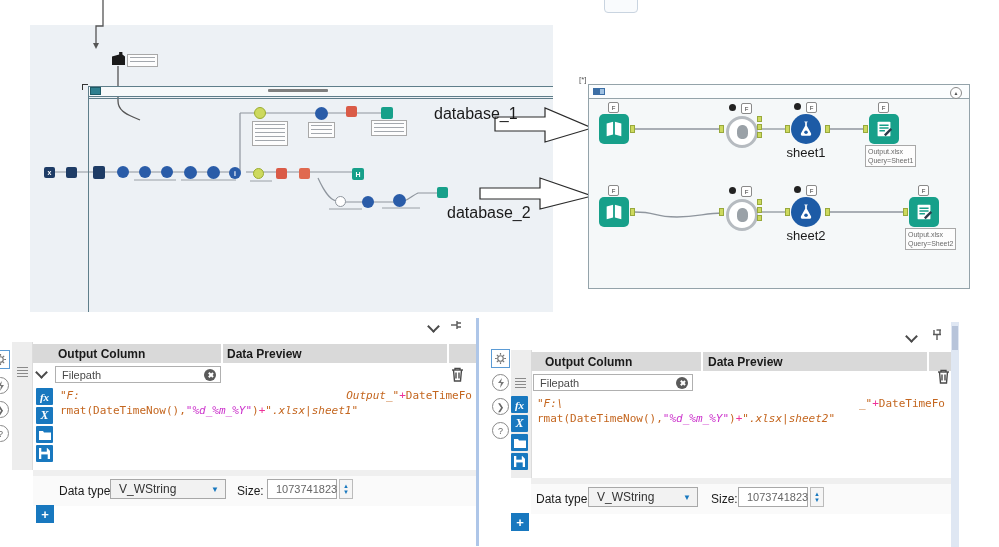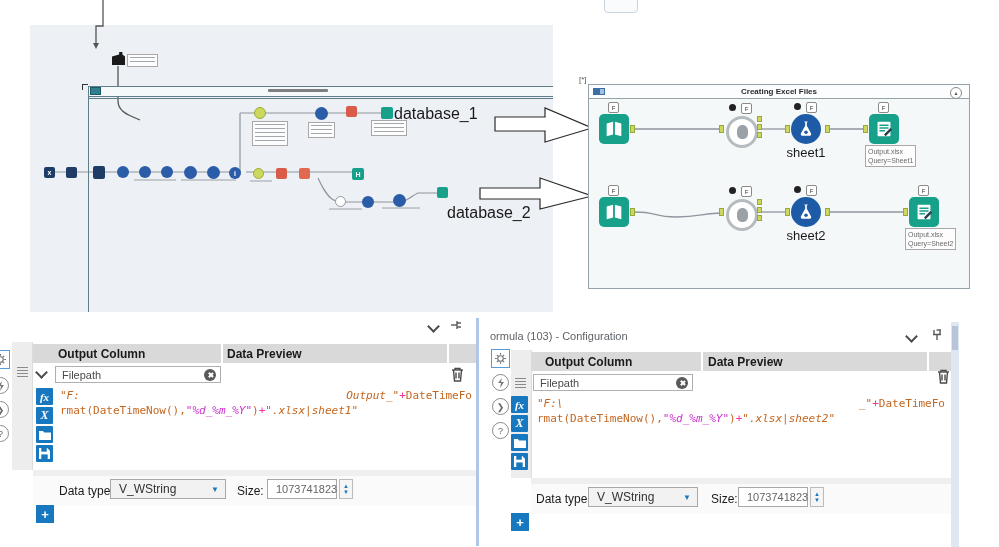--- a/index.html
+++ b/index.html
@@ -184,29 +184,28 @@
   <div class="nd ci blu" style="left:315px;top:107px;width:13px;height:13px;"></div>
   <div class="ann-box" style="left:308px;top:122px;width:21px;height:10px;">
       <div class="micro-lines"></div>
     </div>
   <div class="nd sq red" style="left:346px;top:106px;"></div>
   <div class="nd sq tea" style="left:381px;top:107px;width:12px;height:12px;"></div>
   <div class="ann-box" style="left:371px;top:120px;width:30px;height:10px;">
       <div class="micro-lines"></div>
     </div>
 
-  <div class="db-label" style="left:394px;top:105px;">database_1</div>
+  <div class="db-label" style="left:434px;top:105px;">database_1</div>
   <div class="db-label" style="left:447px;top:204px;">database_2</div>
 
   <div class="abs xl-corner">[*]</div>
 
   <div class="abs xl-panel">
     <div class="xl-bar">
       <span class="xl-bar-icon"></span>
-      <span class="xl-title">Creating Excel Files</span>
       <span class="xl-collapse">▲</span>
     </div>
 
     <svg style="position:absolute;left:0;top:13px;" width="380" height="190">
       <path d="M45,31 H135" fill="none" stroke="#8f969e" stroke-width="1.3"></path>
       <path d="M172,31 H200" fill="none" stroke="#8f969e" stroke-width="1.3"></path>
       <path d="M236,31 H278" fill="none" stroke="#8f969e" stroke-width="1.3"></path>
       <path d="M45,114 C70,114 62,119 88,119 C110,119 115,115 134,115" fill="none" stroke="#8f969e" stroke-width="1.3"></path>
       <path d="M172,114 H200" fill="none" stroke="#8f969e" stroke-width="1.3"></path>
       <path d="M236,114 H318" fill="none" stroke="#8f969e" stroke-width="1.3"></path>
@@ -382,21 +381,20 @@
   <span class="dd-arr" style="left:211px;top:485px;">▼</span>
   <span class="lbl" style="left:237px;top:484px;">Size:</span>
   <div class="num" style="left:267px;top:479px;width:70px;">1073741823</div>
   <div class="spin" style="left:339px;top:479px;">
     <span>▲</span>
       <span>▼</span>
   </div>
   <div class="plus-btn" style="left:36px;top:505px;">+</div>
   <div class="scroll-strip" style="left:476px;top:318px;width:3px;height:228px;background:#aec6e8;"></div>
 
-  <div class="cfg-title" style="left:490px;top:330px;width:400px;">ormula (103) - Configuration</div>
   <span class="chev" style="left:907px;top:332px;"></span>
   <svg class="abs" style="left:930px;top:328px;" width="13" height="14">
     <g stroke="#5a5a5a" stroke-width="1.4" fill="none">
       <path d="M6.5 2 H11"></path>
         <path d="M3 6.5 H11 M4 2 V6.5 M10 2 V6.5"></path>
         <path d="M7 6.5 V12"></path>
     </g>
   </svg>
 
   <div class="side-box" style="left:491px;top:349px;">

